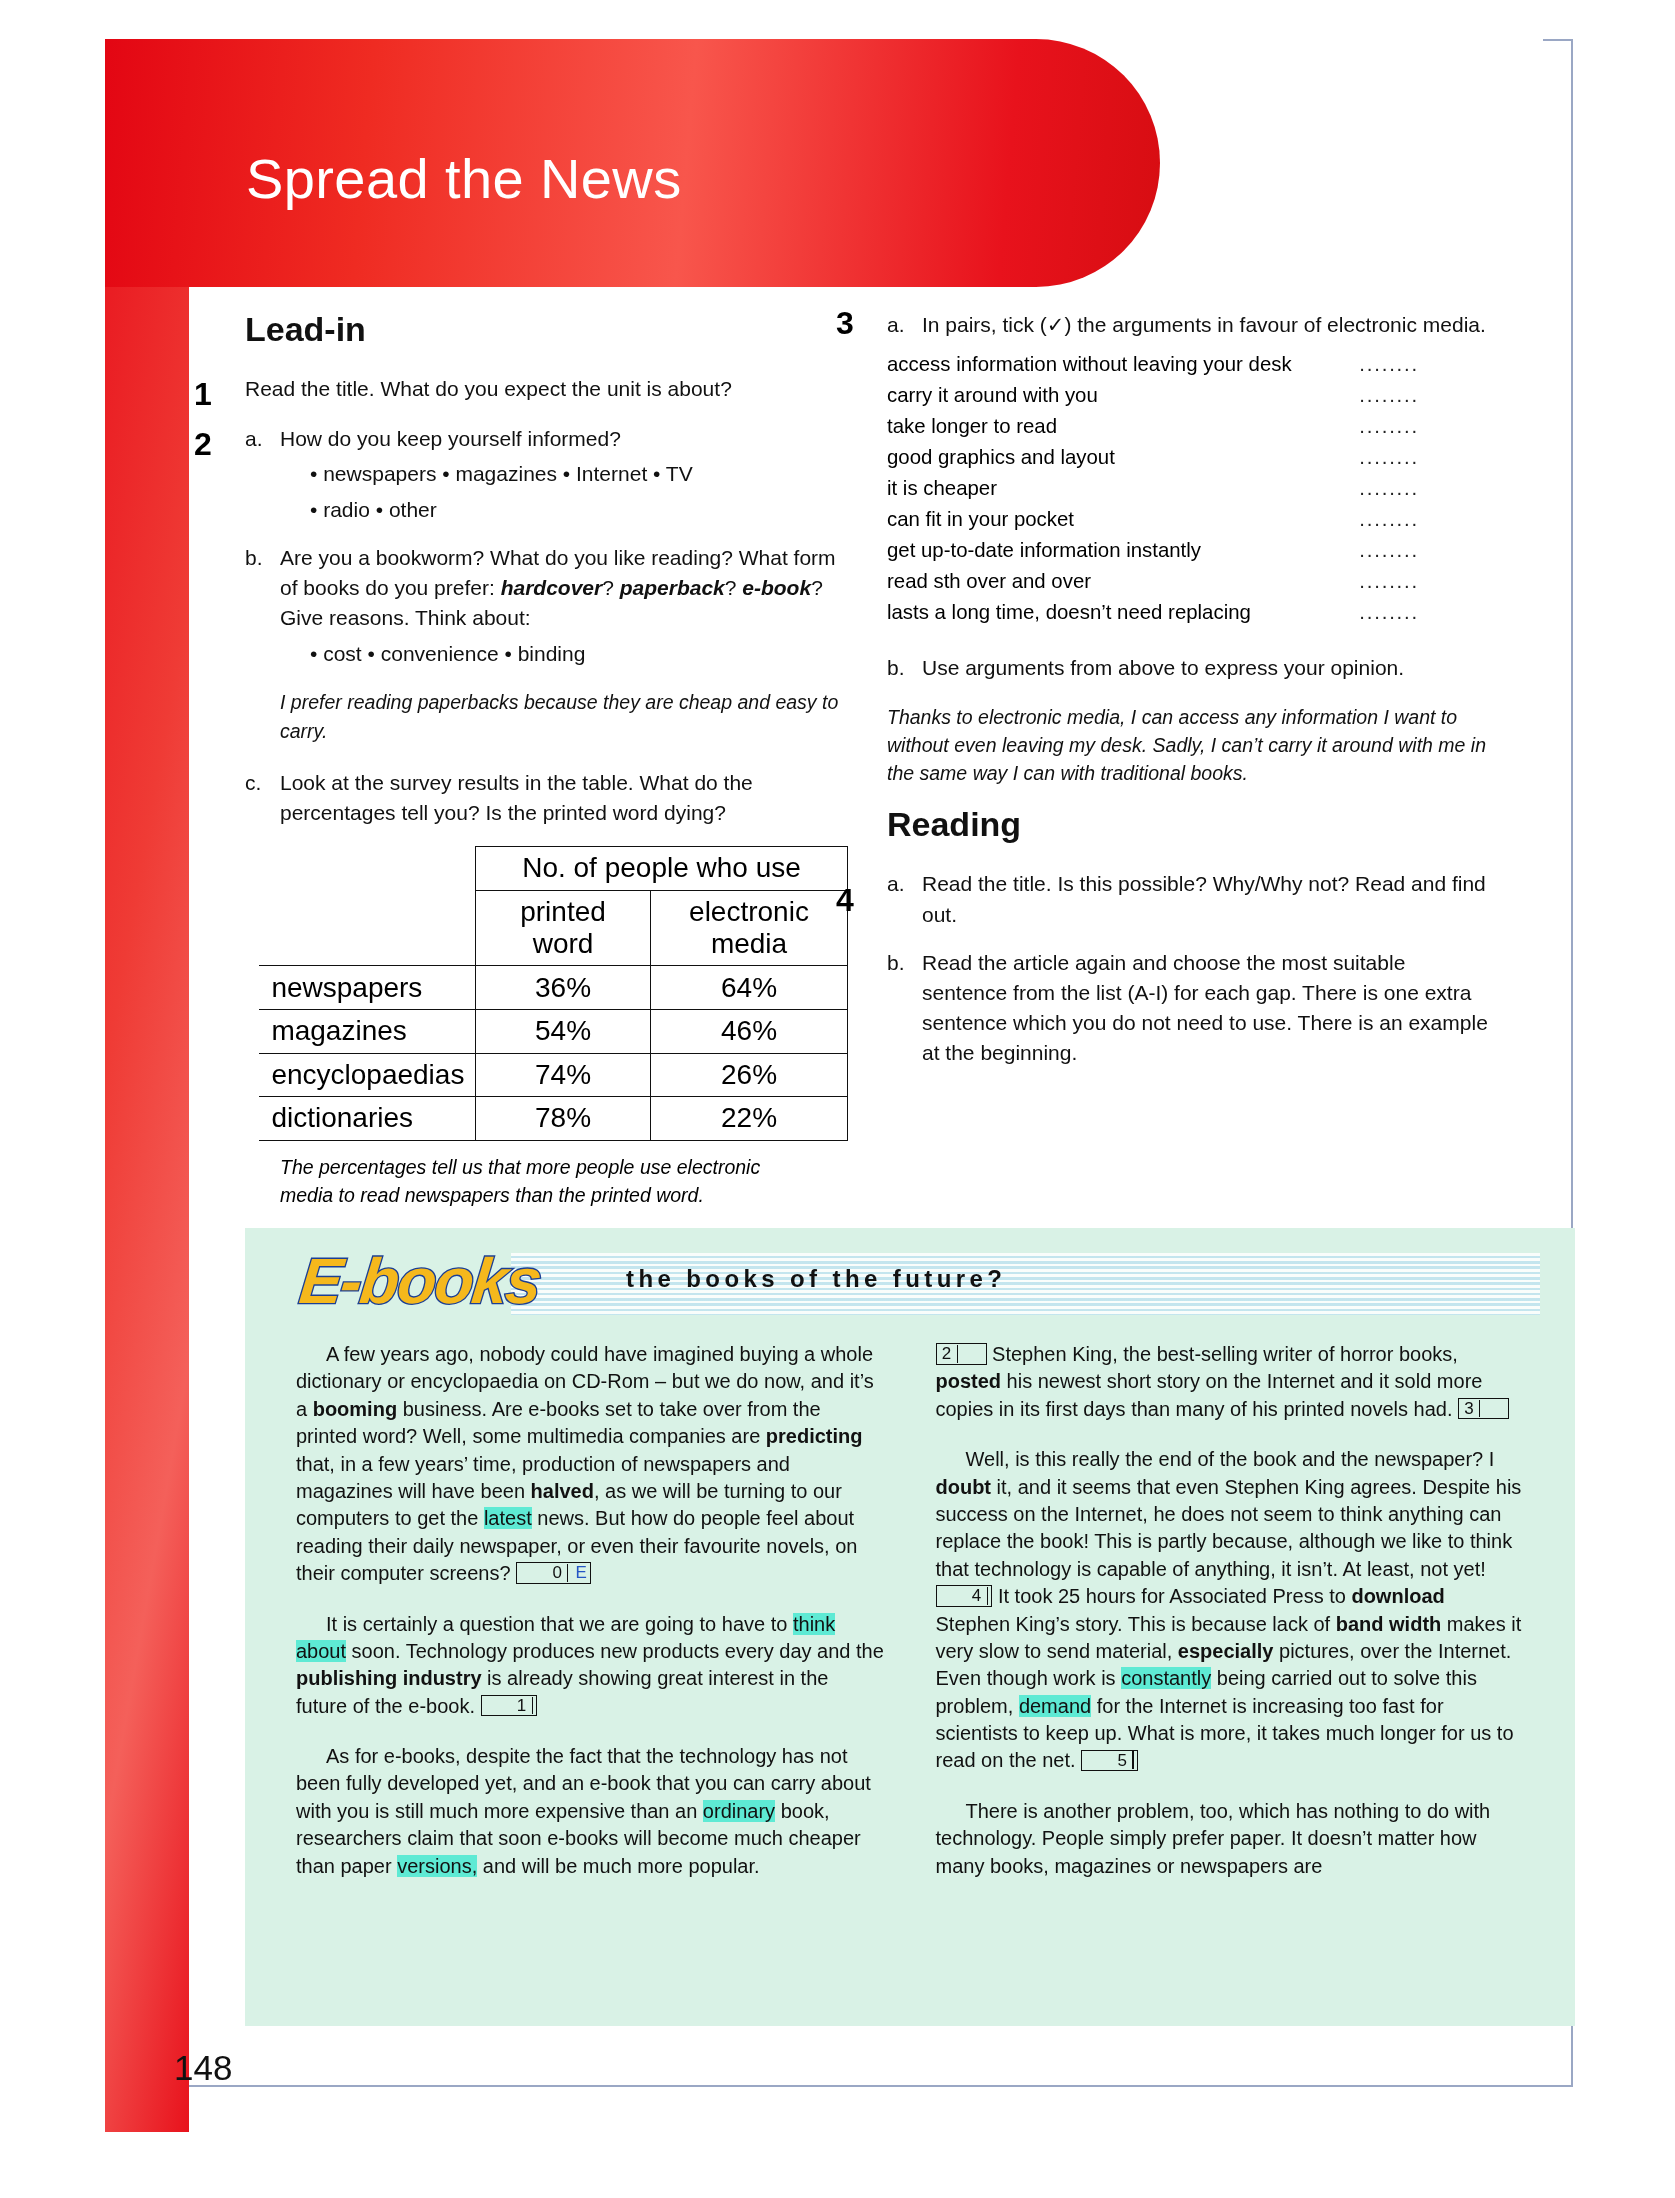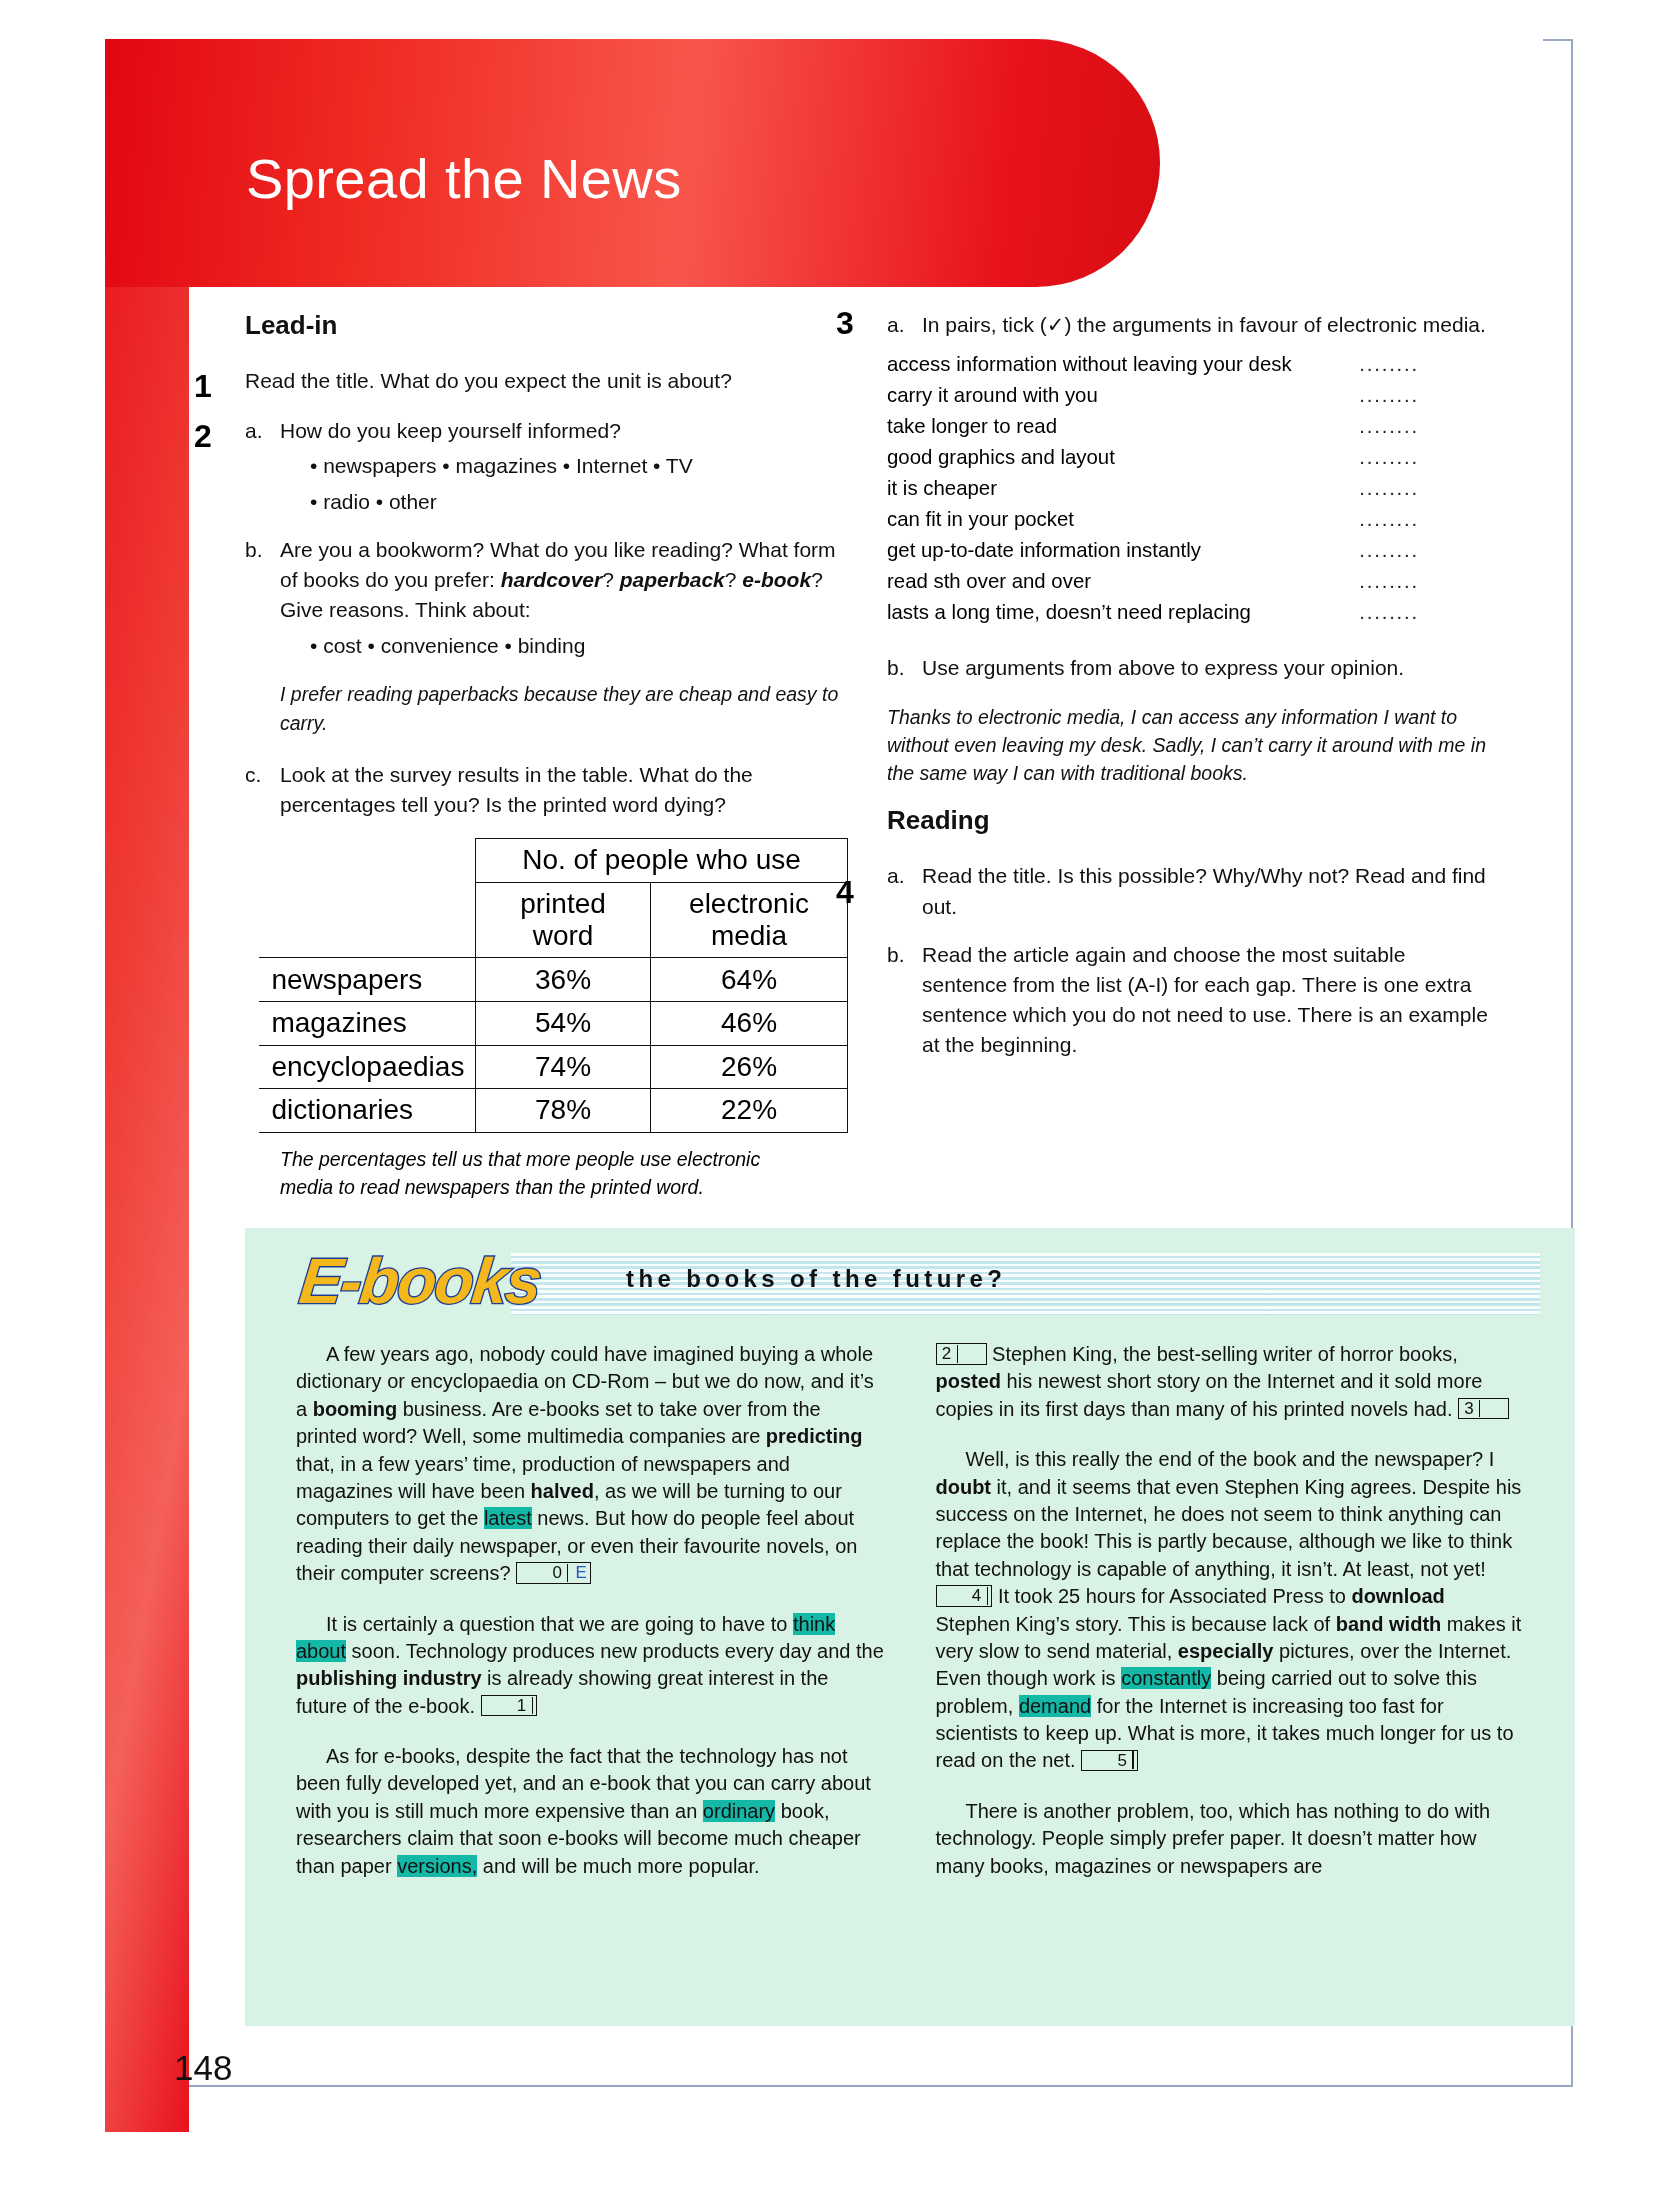--- a/index.html
+++ b/index.html
@@ -70,21 +70,21 @@
     left: 245px; top: 310px;
     width: 603px;
   }
   .col-right {
     position: absolute;
     left: 887px; top: 310px;
     width: 603px;
   }
 
   .section-head {
-    font-size: 26px;
+    font-size: 34px;
     font-weight: bold;
     color: #111;
     margin: 0 0 25px 0;
   }
   .exnum {
     position: absolute;
     font-size: 26.6px;
     font-weight: bold;
   }
   .exnum.big {
@@ -202,21 +202,21 @@
     padding: 0 51px;
   }
   .acol { width: 612px; }
   .acol p {
     margin: 0 0 23px 0;
     font-size: 20px;
     line-height: 1.37;
     text-indent: 30px;
     color: #111;
   }
-  .hl { background: #14b8a6; }
+  .hl { background: #5eead4; }
   .bold { font-weight: bold; }
   .gapbox {
     display: inline-block;
     border: 1.3px solid #111;
     min-width: 23px;
     text-align: center;
     font-size: 17px;
     line-height: 19.5px;
     padding: 0 3.5px;
     vertical-align: 1.8px;

